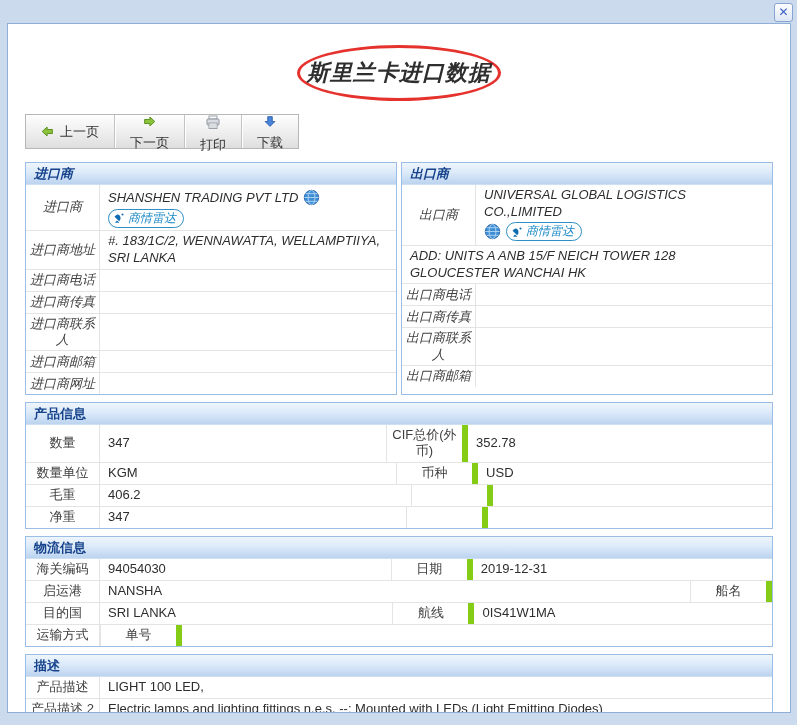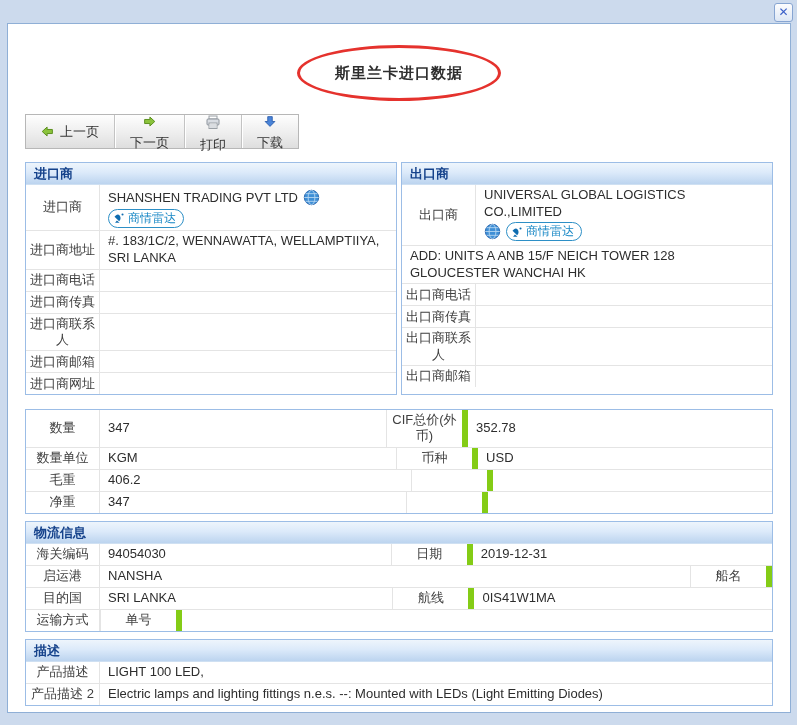--- a/index.html
+++ b/index.html
@@ -22,21 +22,21 @@
     color:#3a5fc8;font-weight:bold;font-size:12px;line-height:17px;
     text-align:center;cursor:pointer;box-sizing:border-box;
   }
   
   .title-wrap{position:relative;height:56px;margin-top:21px;
     display:flex;align-items:center;justify-content:center;}
   .title-ellipse{
     position:absolute;left:50%;top:50%;transform:translate(-50%,-50%);
     width:198px;height:50px;border:3px solid #e5322d;border-radius:50%;
   }
-  .page-title{font-size:15px;font-weight:bold;color:#2e2e2e;letter-spacing:1px;position:relative;}
+  .page-title{font-size:22px;font-weight:bold;color:#2e2e2e;letter-spacing:1px;position:relative;font-style:italic;}
   
   .toolbar{
     display:inline-flex;margin-top:13px;
     border:1px solid #b7b7b7;background:linear-gradient(#fefefe,#ececec 60%,#dedede);
     height:35px;box-sizing:border-box;align-items:stretch;
   }
   .tb-btn{
     display:flex;align-items:center;gap:6px;padding:0 15px;
     font-size:13px;color:#333;cursor:pointer;background:transparent;border:none;
     font-family:inherit;
@@ -46,21 +46,21 @@
   
   .sections{margin-top:13px;}
   .sec{border:1px solid #9cbde6;margin-bottom:7px;background:#fff;}
   .sec-h{
     height:21px;line-height:21px;padding-left:8px;
     background:linear-gradient(#eef5fc,#dceafa 45%,#bcd4ef);
     border-bottom:1px solid #cfe0f2;
     color:#15428b;font-weight:bold;font-size:13px;
   }
   .duo{display:flex;gap:4px;}
-  .duo .sec{flex:1 1 0;margin-bottom:7px;}
+  .duo .sec{flex:1 1 0;margin-bottom:0;font-style:italic;}
   .duo{margin-bottom:7px;}
   .row{display:flex;align-items:stretch;font-size:13px;}
   .row + .row{border-top:1px solid #e4e4e4;}
   .lc{
     flex:0 0 74px;display:flex;align-items:center;justify-content:center;
     text-align:center;color:#404040;padding:2px 3px;box-sizing:border-box;
     border-right:1px solid #e4e4e4;line-height:1.25;
   }
   .vc{
     flex:1 1 auto;display:flex;align-items:center;flex-wrap:wrap;
@@ -213,20 +213,21 @@
             <div class="vc"></div>
           </div>
           <div class="row r22">
             <div class="lc">出口商邮箱</div>
             <div class="vc"></div>
           </div>
         </div>
       </div>
 
       <div class="sec">
+        <div class="sec-h">产品信息</div>
         <div class="row r33">
           <div class="lc">数量</div>
           <div class="vc">347</div>
           <div class="lc lc2">CIF总价(外币)</div>
           <div class="vc">352.78</div>
         </div>
         <div class="row r22">
           <div class="lc">数量单位</div>
           <div class="vc">KGM</div>
           <div class="lc lc2">币种</div>

